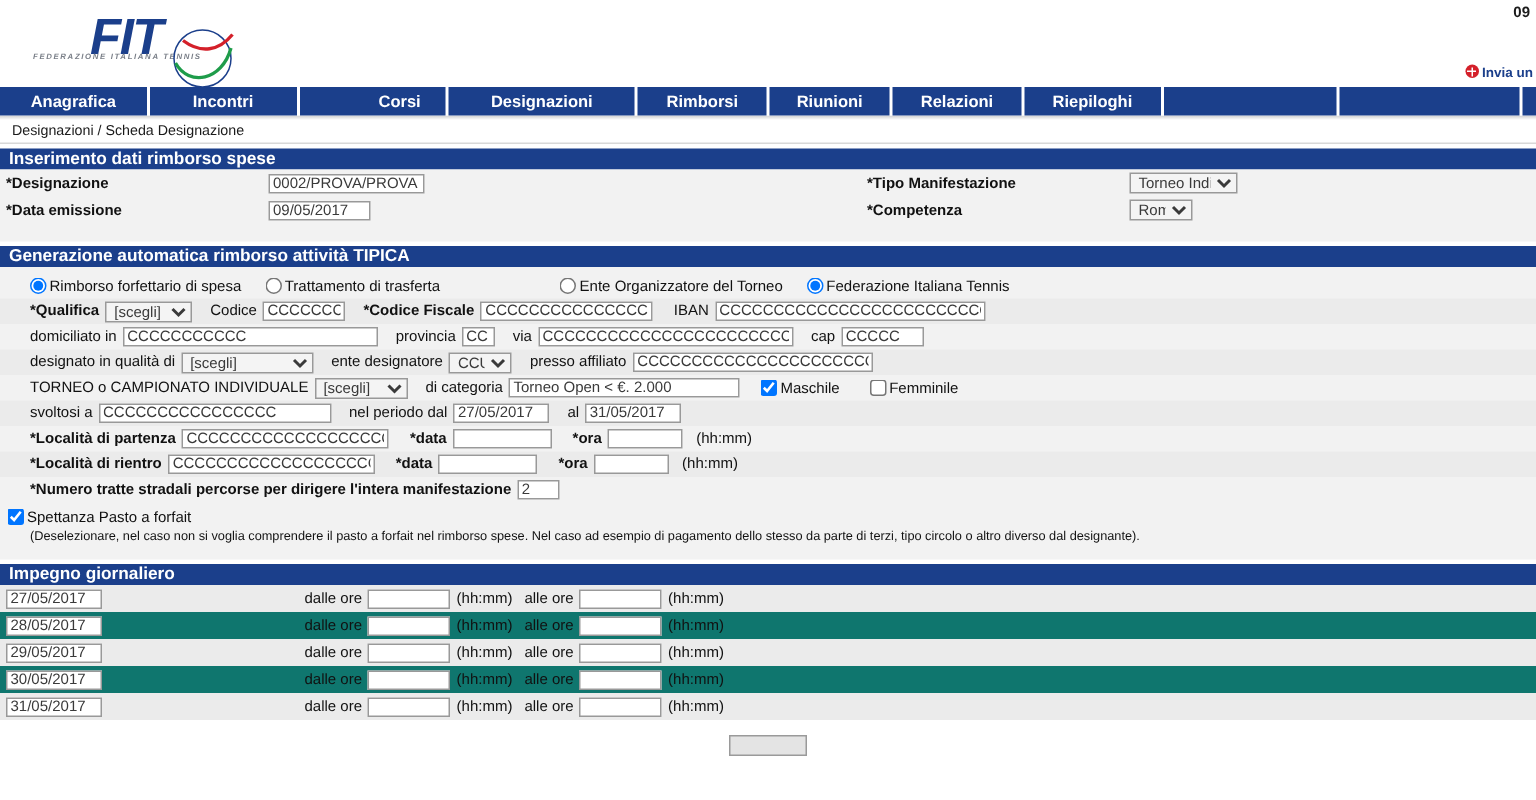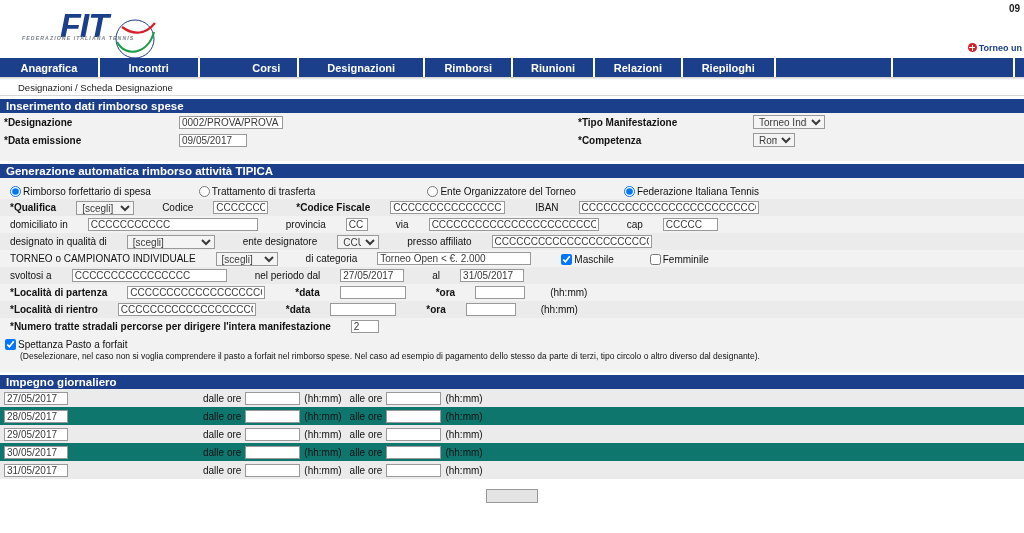--- a/index.html
+++ b/index.html
@@ -117,21 +117,21 @@
   .navtab.empty { cursor: default; }
   .nav-shadow {
     height: 3px;
     background: linear-gradient(#cfcfcf, #ffffff);
   }
 
   
   .breadcrumb {
     height: 15px;
     line-height: 15px;
-    padding-left: 18px;
+    padding-left: 8px;
     font-size: 9.5px;
     color: #1a1a1a;
     border-bottom: 1px solid #d8d8d8;
   }
 
   
   .sect-head {
     background: #1b3f8b;
     color: #ffffff;
     font-size: 11.5px;
@@ -193,22 +193,22 @@
     height: 18px;
   }
   .frow .lbl-fixed { width: 175px; padding-left: 4px; }
   .frow-r .lbl-fixed { width: 175px; padding-left: 3px; }
 
   
   .gen-row {
     display: flex;
     align-items: center;
     height: 17px;
-    padding-left: 10px;
-    gap: 20px;
+    padding-left: 20px;
+    gap: 4px;
   }
   .gen-row.shade { background: #ebebeb; }
 
   
   .imp-row {
     display: flex;
     align-items: center;
     height: 18px;
     padding-left: 4px;
   }
@@ -252,21 +252,21 @@
       <div class="logo-fit">FIT</div>
       <div class="logo-sub">FEDERAZIONE ITALIANA TENNIS</div>
       <svg class="logo-ball" viewBox="0 0 42 42">
         <circle cx="21" cy="21" r="19" fill="none" stroke="#1b3f8b" stroke-width="1"></circle>
         <path d="M3 24 C12 40, 34 36, 40 14" fill="none" stroke="#1e9c4a" stroke-width="2.2"></path>
         <path d="M8 9 C20 18, 32 16, 41 5" fill="none" stroke="#d4202a" stroke-width="2.2"></path>
       </svg>
     </div>
     <div class="topright-num">09</div>
     <div class="invia-link">
-      <span class="invia-icon"></span><span>Torneo un</span>
+      <span class="invia-icon"></span><span>Invia un</span>
     </div>
   </div>
 
   <div class="navbar" id="navbar">
       <div class="navtab" style="width: 108px;">Anagrafica</div>
       <div class="navtab" style="width: 108px;">Incontri</div>
       <div class="navtab" style="width: 68px; padding-left: 36px;">Corsi</div>
       <div class="navtab" style="width: 137px;">Designazioni</div>
       <div class="navtab" style="width: 95px;">Rimborsi</div>
       <div class="navtab" style="width: 88px;">Riunioni</div>

